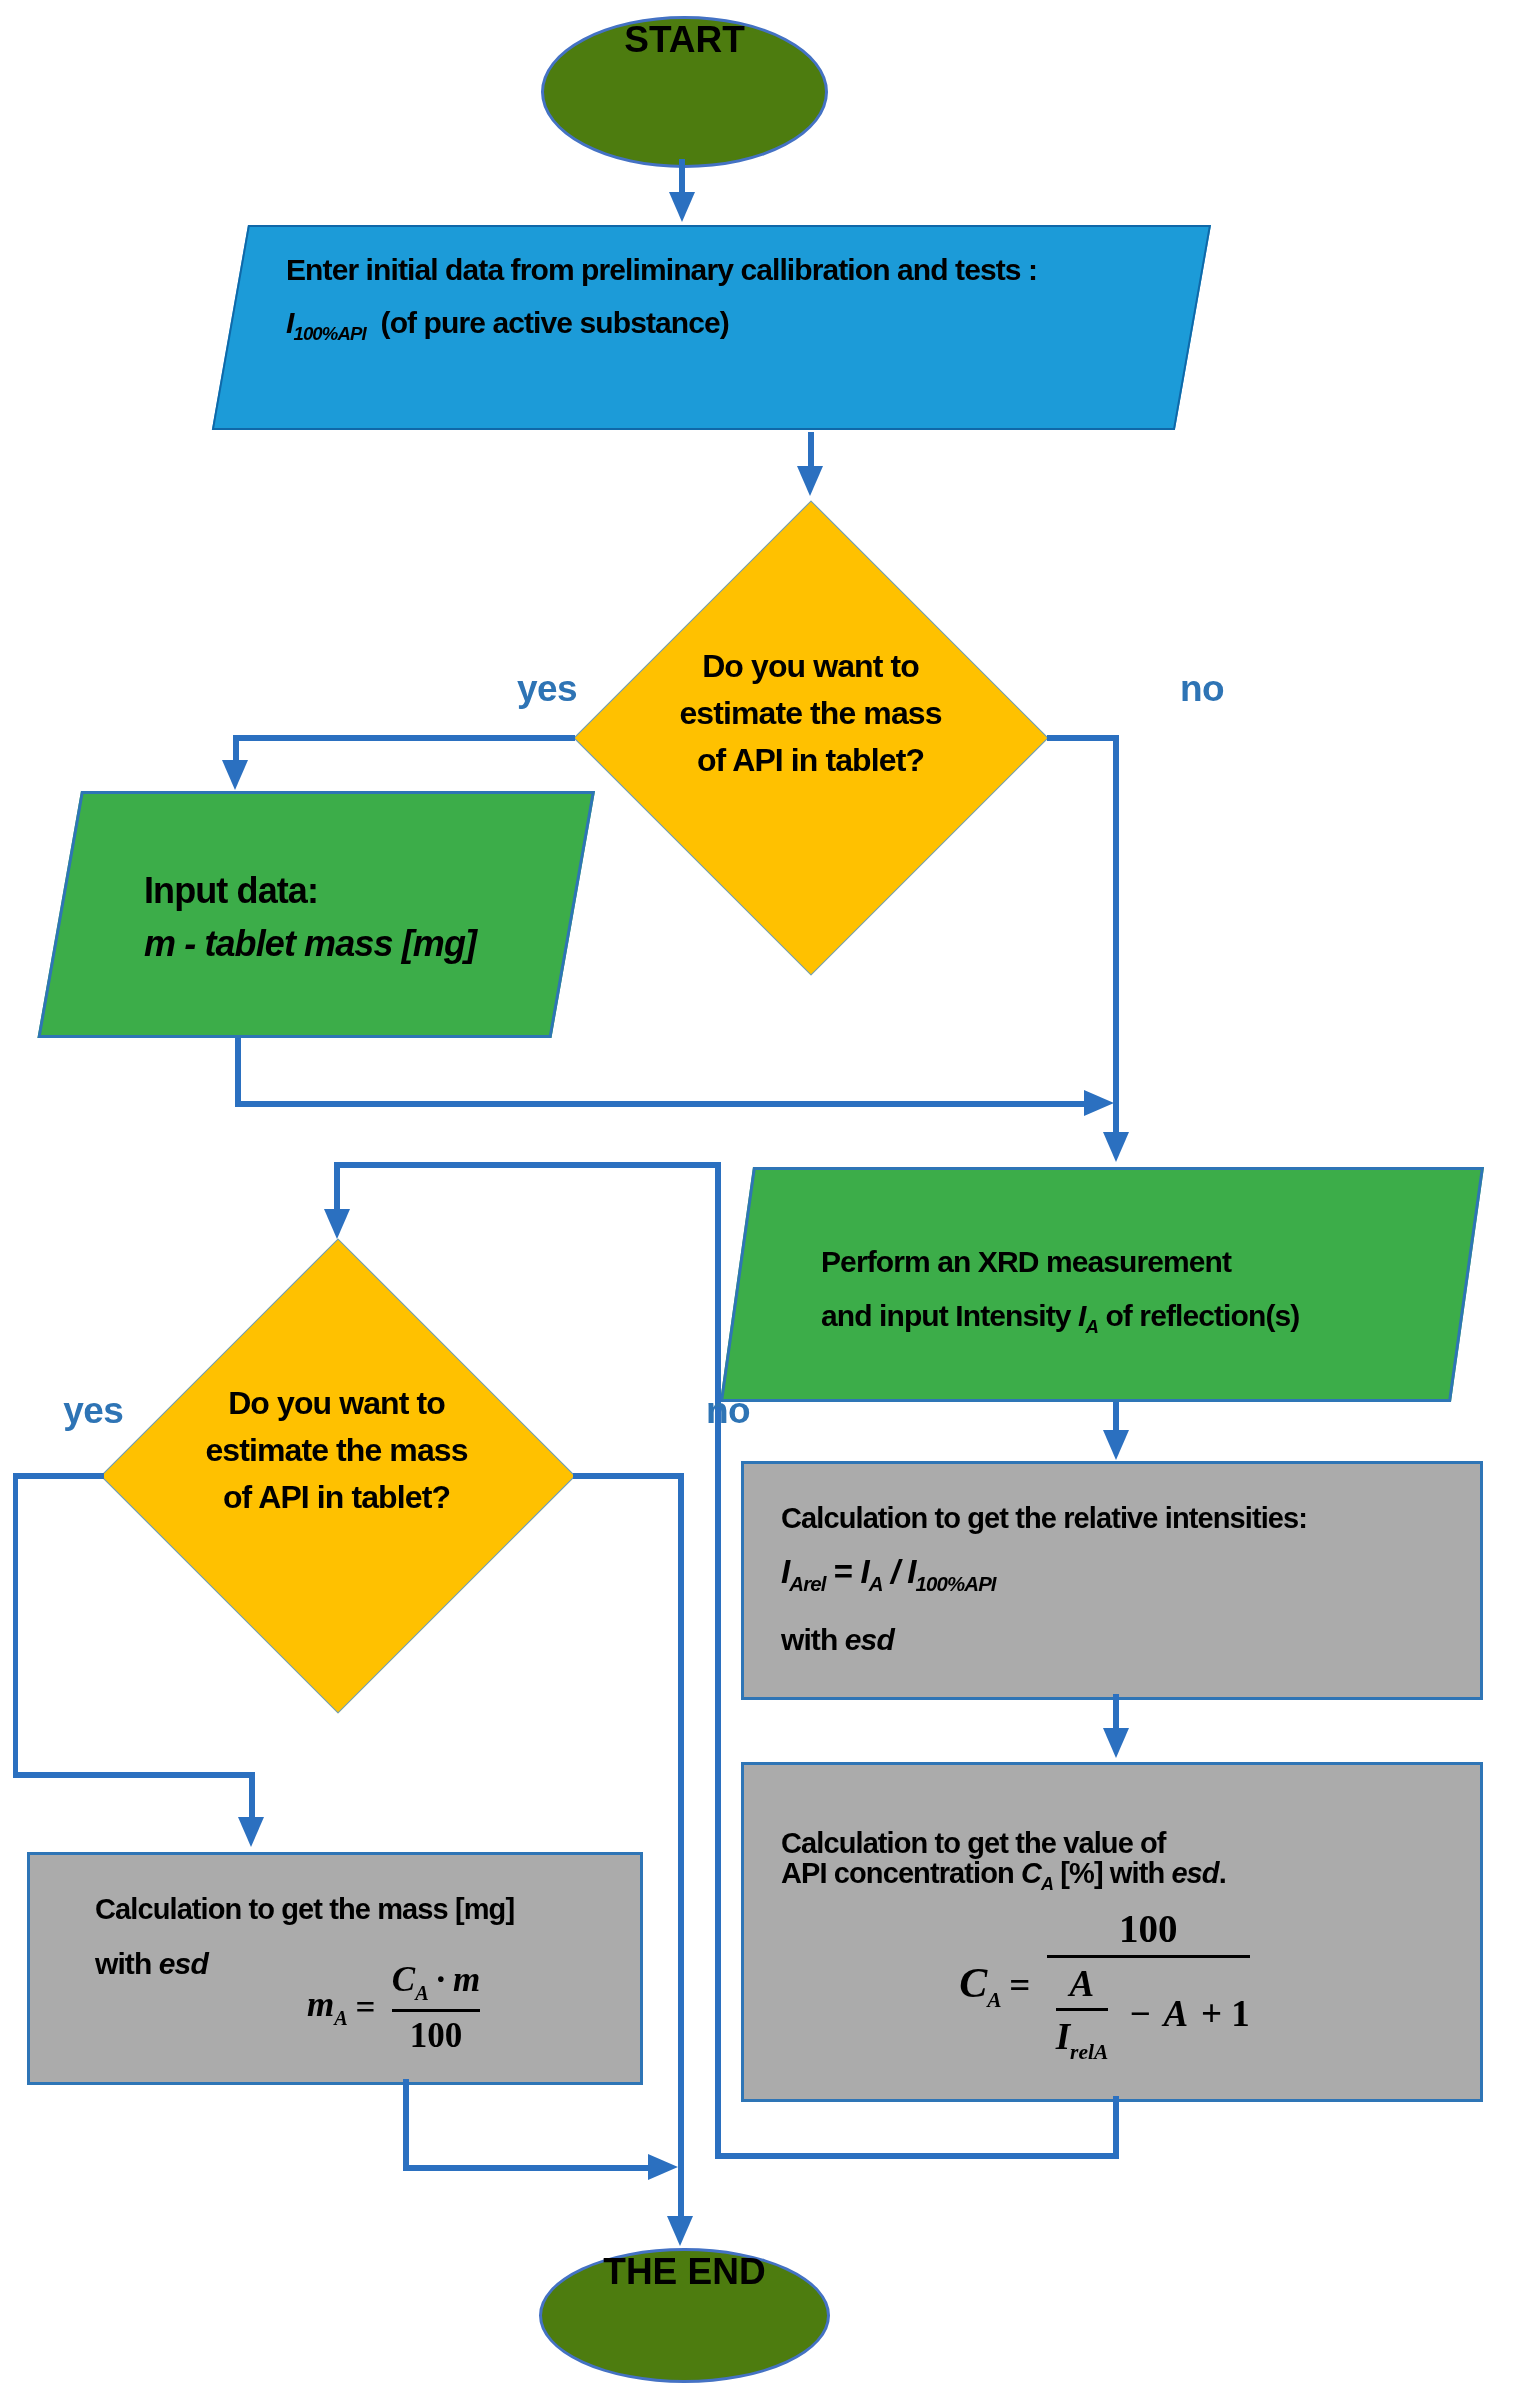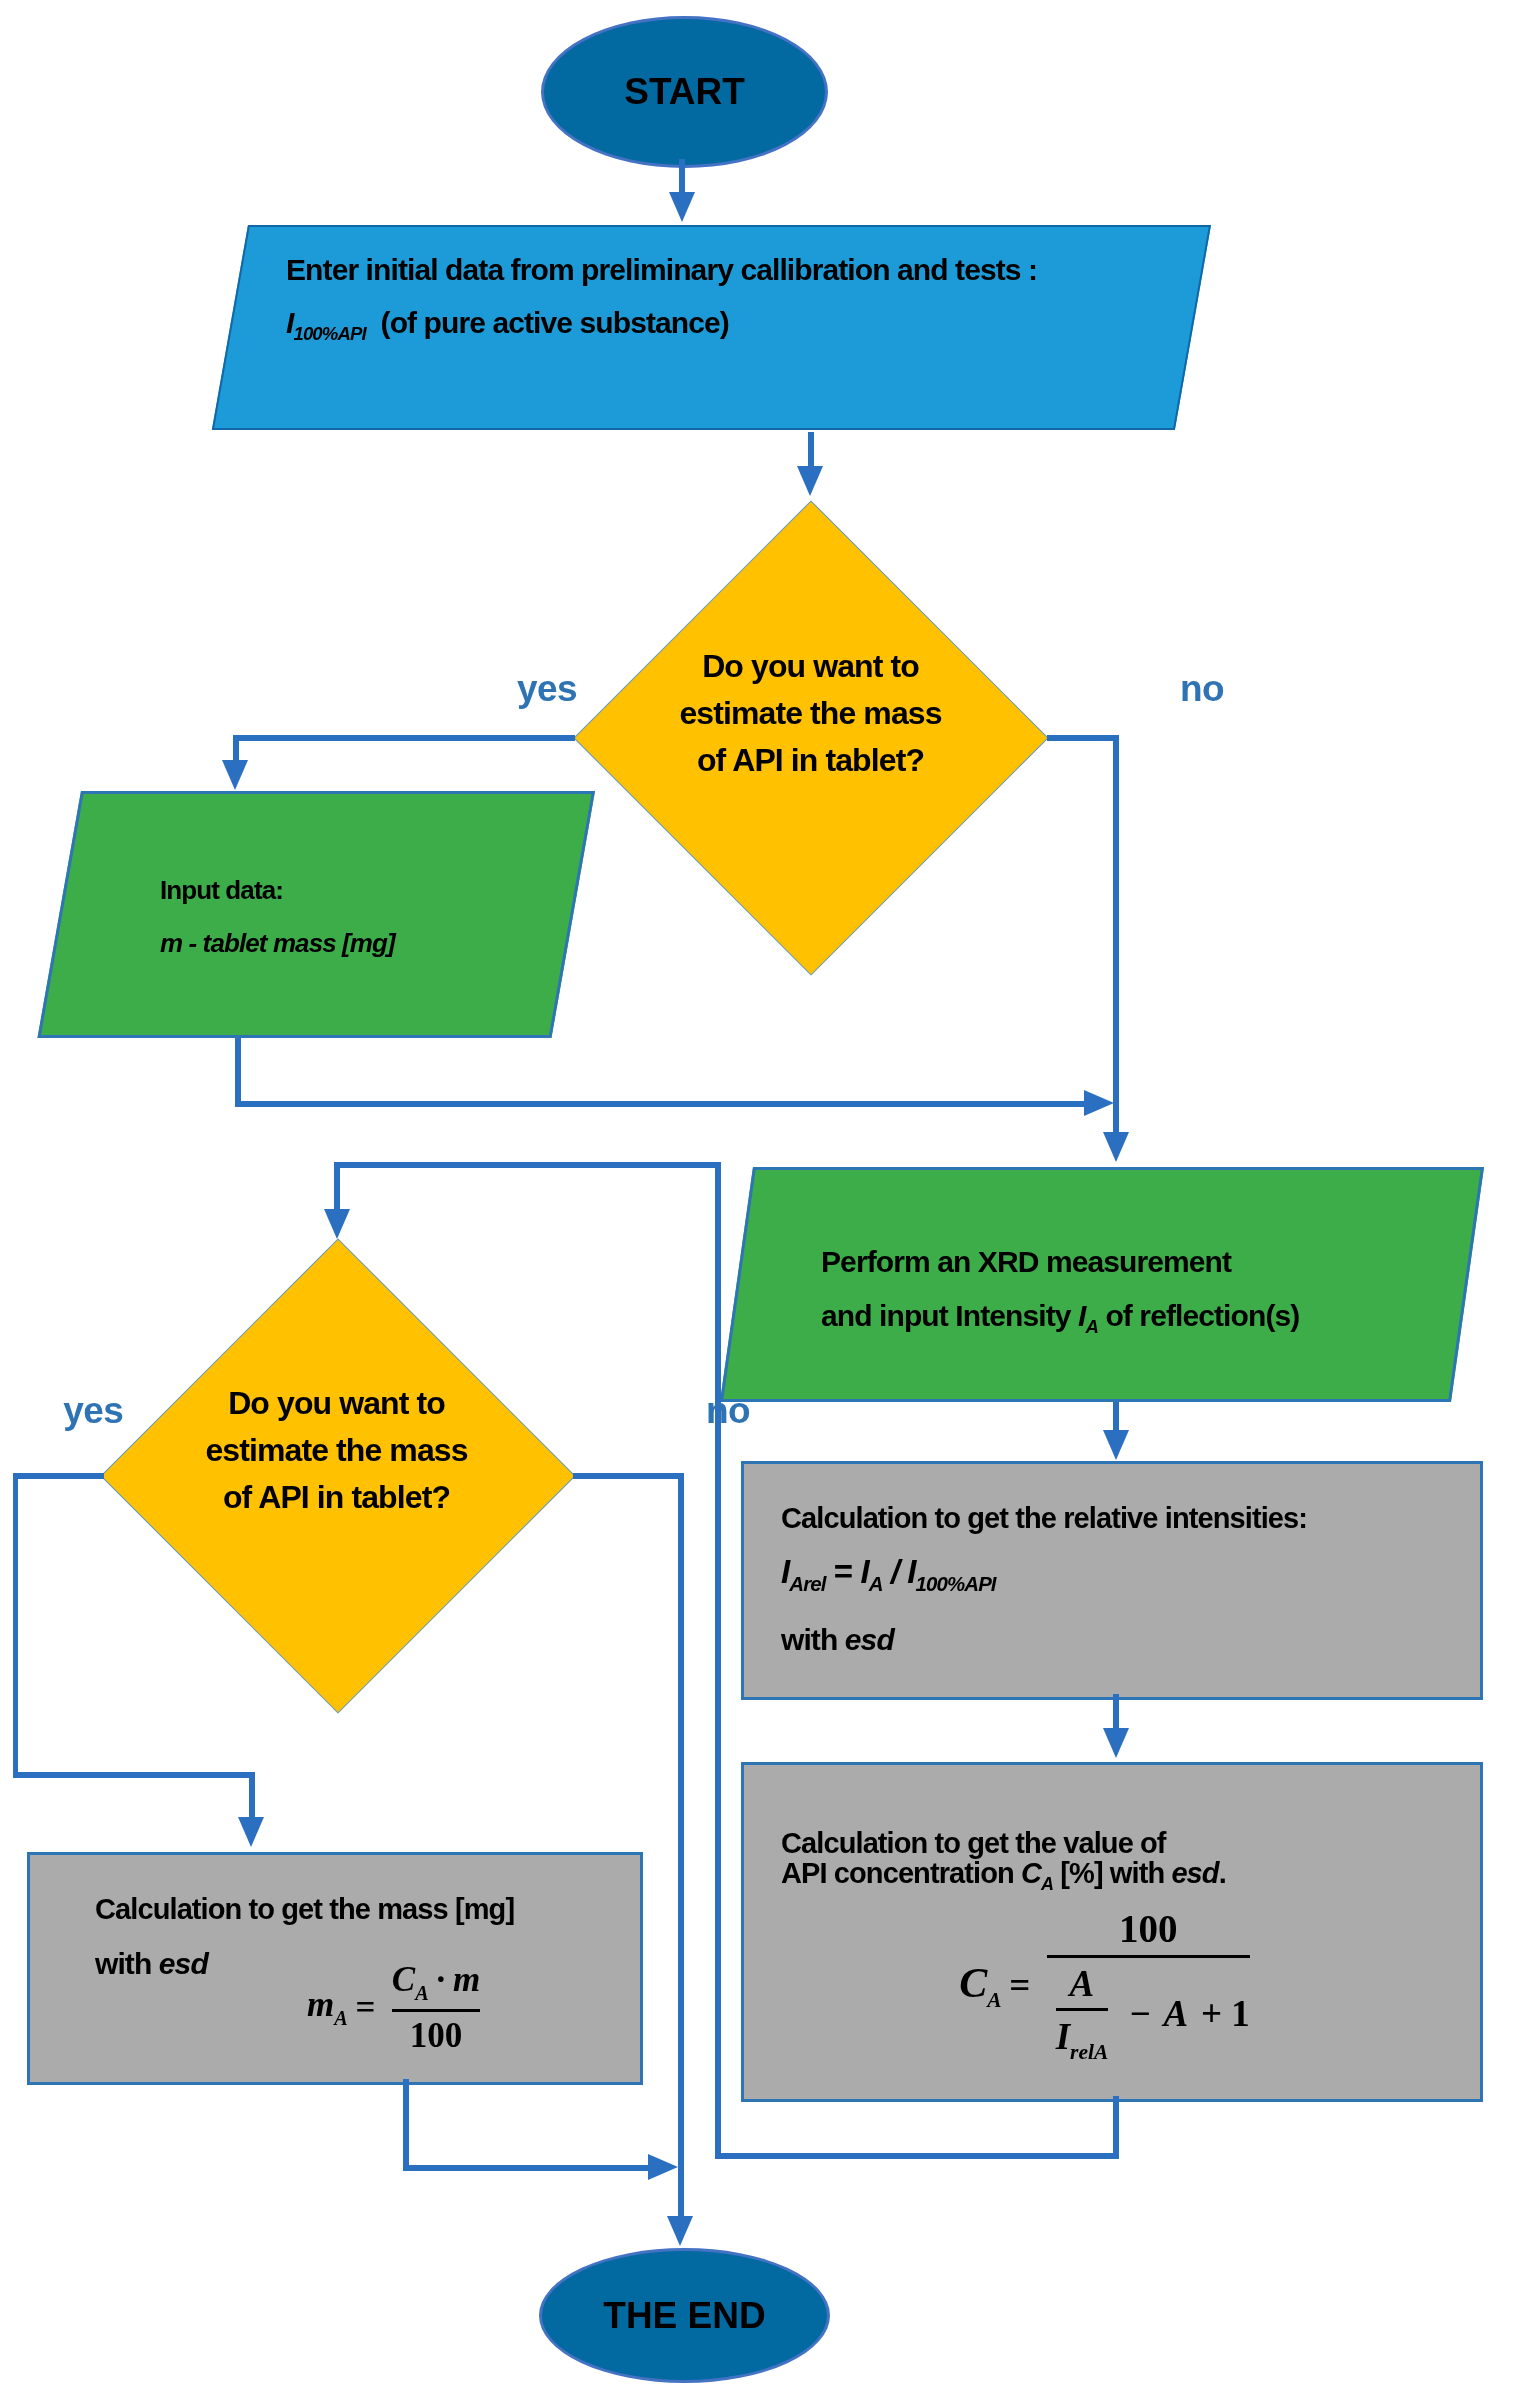--- a/index.html
+++ b/index.html
@@ -5,22 +5,22 @@
   html,body{margin:0;padding:0;background:#fff;}
   #canvas{position:relative;width:1518px;height:2401px;background:#ffffff;overflow:hidden;
           font-family:"Liberation Sans",sans-serif;color:#000;}
   
   .hl,.vl{position:absolute;background:#2B70C0;}
   .hl{height:5.7px;}
   .vl{width:5.7px;}
   .ad{position:absolute;width:0;height:0;border-left:13.3px solid transparent;border-right:13.3px solid transparent;border-top:30px solid #2B70C0;}
   .ar{position:absolute;width:0;height:0;border-top:13.3px solid transparent;border-bottom:13.3px solid transparent;border-left:30px solid #2B70C0;}
   
-  .ellipse{position:absolute;border-radius:50%;background:#0369a1;border:3.2px solid #4472C4;
-           display:flex;align-items:center;justify-content:center;}
+  .ellipse{position:absolute;border-radius:50%;background:#4d7c0f;border:3.2px solid #4472C4;
+           display:flex;align-items:flex-start;justify-content:center;}
   .para{position:absolute;transform-origin:top left;}
   .para.blue{background:#1C9BD8;border:2.5px solid #1068A8;transform:skewX(-10deg);}
   .para.green{background:#3CAD49;border:3.2px solid #2E75B6;}
   .gray{position:absolute;background:#ABABAB;border:3.8px solid #2E75B6;}
   .diamond{position:absolute;background:#FFC100;border:1.9px solid #5B9BD5;transform:rotate(45deg);}
   
   .txt{position:absolute;font-weight:bold;letter-spacing:-0.9px;line-height:53px;}
   .t{white-space:pre;}
   .bi{font-style:italic;}
   .sb{font-size:0.62em;vertical-align:-0.38em;}
@@ -62,21 +62,21 @@
     <div>estimate the mass</div>
     <div>of API in tablet?</div>
   </div>
 
   <div class="lab" style="left:450px;top:668px;width:127px;">yes</div>
   <div class="hl" style="left:236px;top:735px;width:339px;"></div>
   <div class="vl" style="left:233px;top:735px;height:26.6px;"></div>
   <div class="ad" style="left:222px;top:760px;"></div>
 
   <div class="para green" style="left:81px;top:791px;width:508px;height:241px;transform:skewX(-10deg);"></div>
-  <div class="txt" style="left:160px;top:864px;font-size:26px;">
+  <div class="txt" style="left:144px;top:864px;font-size:36px;">
     <div><span class="t">Input data:</span></div>
     <div><span class="t bi">m - tablet mass [mg]</span></div>
   </div>
 
   <div class="vl" style="left:235px;top:1038px;height:68px;"></div>
   <div class="hl" style="left:235px;top:1101px;width:849px;"></div>
   <div class="ar" style="left:1084px;top:1090px;"></div>
 
   <div class="lab" style="left:1097px;top:668px;width:127px;">no</div>
   <div class="hl" style="left:1047px;top:735px;width:70px;"></div>

